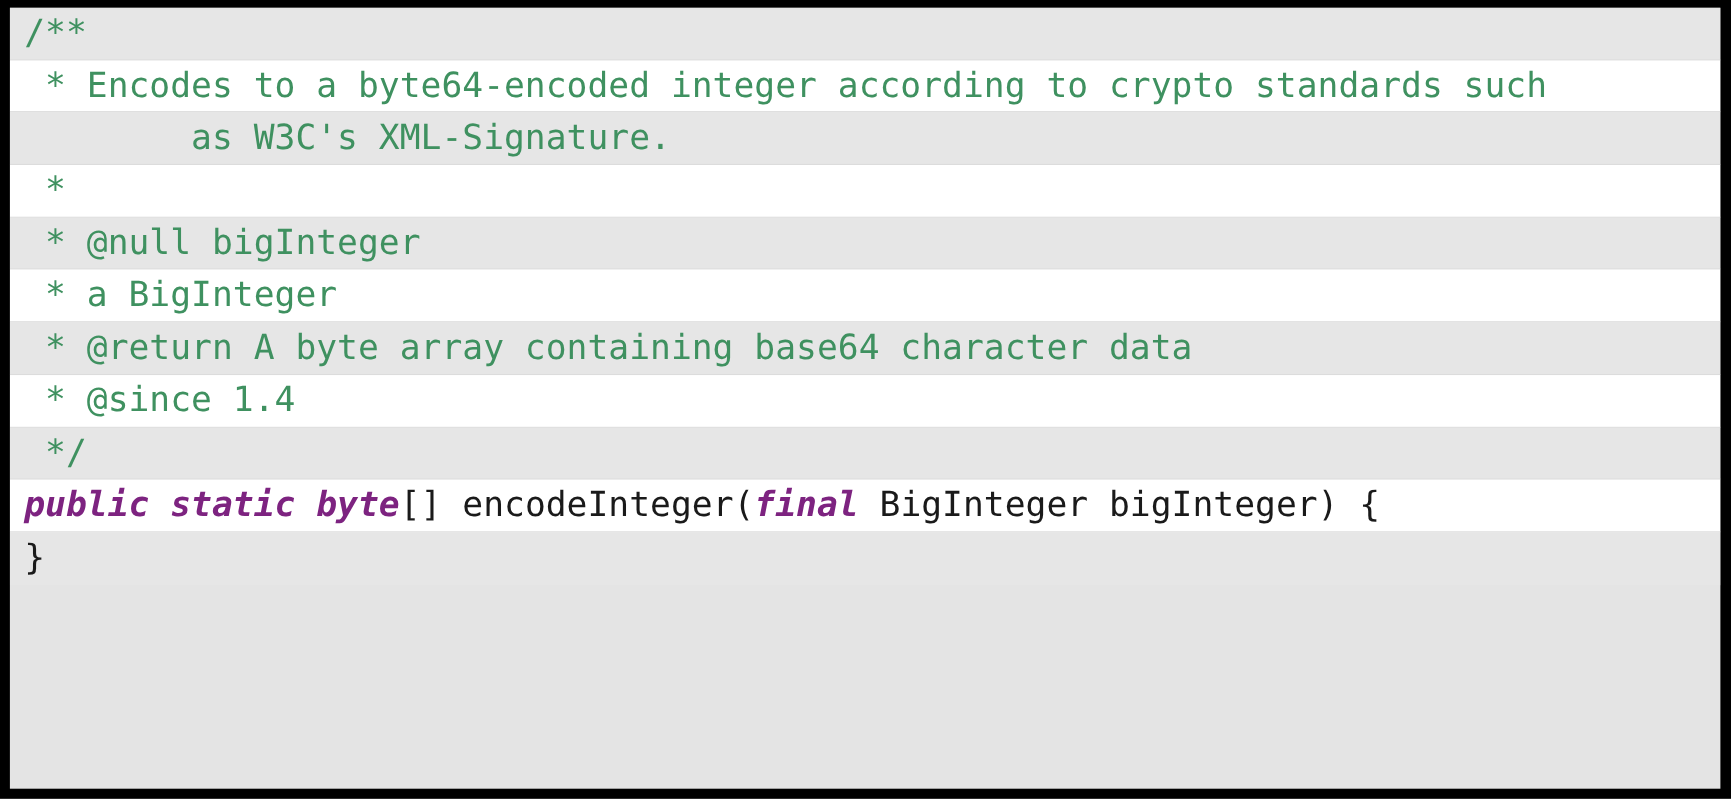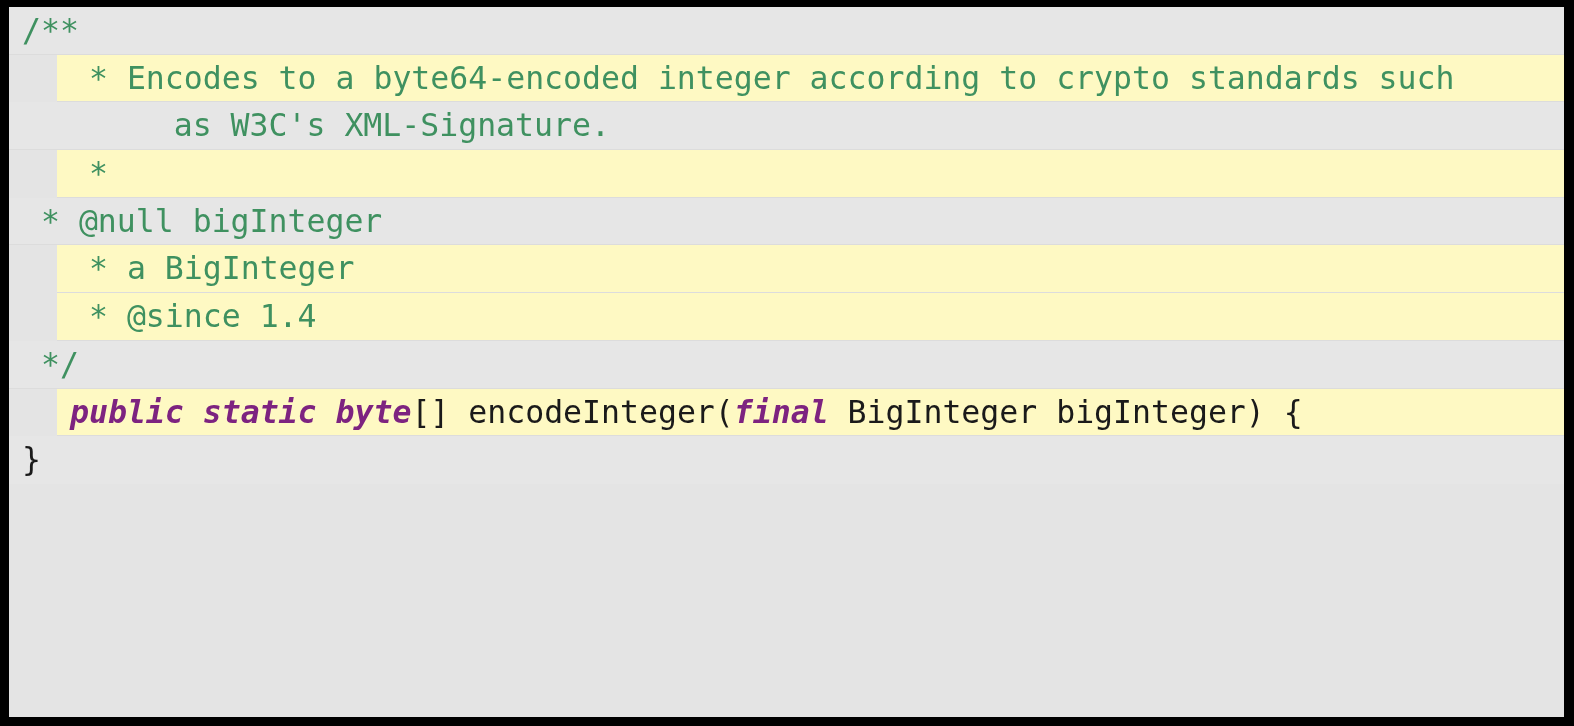--- a/index.html
+++ b/index.html
@@ -56,30 +56,31 @@
   .code-line:last-child {
     border-bottom: none;
   }
 
   
   .tok-comment { color: #3f9160; }
   .tok-keyword { color: #7d2380; font-weight: bold; }
   .tok-string  { color: #1111ee; }
   .tok-plain   { color: #1a1a1a; text-align: right; }
 </style>
-<style>.tok-comment{color:#3f9160;}.tok-keyword{color:#7d2380;font-weight:bold;font-style:italic;}.tok-string{color:#1111ee;}.tok-plain{color:#1a1a1a;}.code-line{background:#e6e6e6;border-bottom-color:#dcdcdc;}.code-line.alt{background:#fef9c3;margin-left:48px;}#code-frame{background:#000000;border-color:#000000;}</style></head>
+<style>.tok-comment{color:#3f9160;}.tok-keyword{color:#7d2380;font-weight:bold;font-style:italic;}.tok-string{color:#1111ee;}.tok-plain{color:#1a1a1a;}.code-line{background:#e6e6e6;border-bottom-color:#dcdcdc;}.code-line.alt{background:#ffffff;}#code-frame{background:#000000;border-color:#000000;}</style></head>
 <body>
 
 <div id="code-frame">
   <div id="code-surface">
 
   <div class="code-line"><span class="tok-comment">/**</span></div>
       <div class="code-line alt"><span class="tok-comment"> * Encodes to a byte64-encoded integer according to crypto standards such</span></div>
       <div class="code-line"><span class="tok-comment">        as W3C's XML-Signature.</span></div>
       <div class="code-line alt"><span class="tok-comment"> *</span></div>
       <div class="code-line"><span class="tok-comment"> * @null bigInteger</span></div>
       <div class="code-line alt"><span class="tok-comment"> * a BigInteger</span></div>
+      <div class="code-line"><span class="tok-comment"> * @return A byte array containing base64 character data</span></div>
       <div class="code-line alt"><span class="tok-comment"> * @since 1.4</span></div>
       <div class="code-line"><span class="tok-comment"> */</span></div>
       <div class="code-line alt"><span class="tok-keyword">public static byte</span><span class="tok-plain">[] encodeInteger(</span><span class="tok-keyword">final</span><span class="tok-plain"> BigInteger bigInteger) {</span></div>
       <div class="code-line"><span class="tok-plain">}</span></div>
     </div>
 </div>
 
 </body></html>

